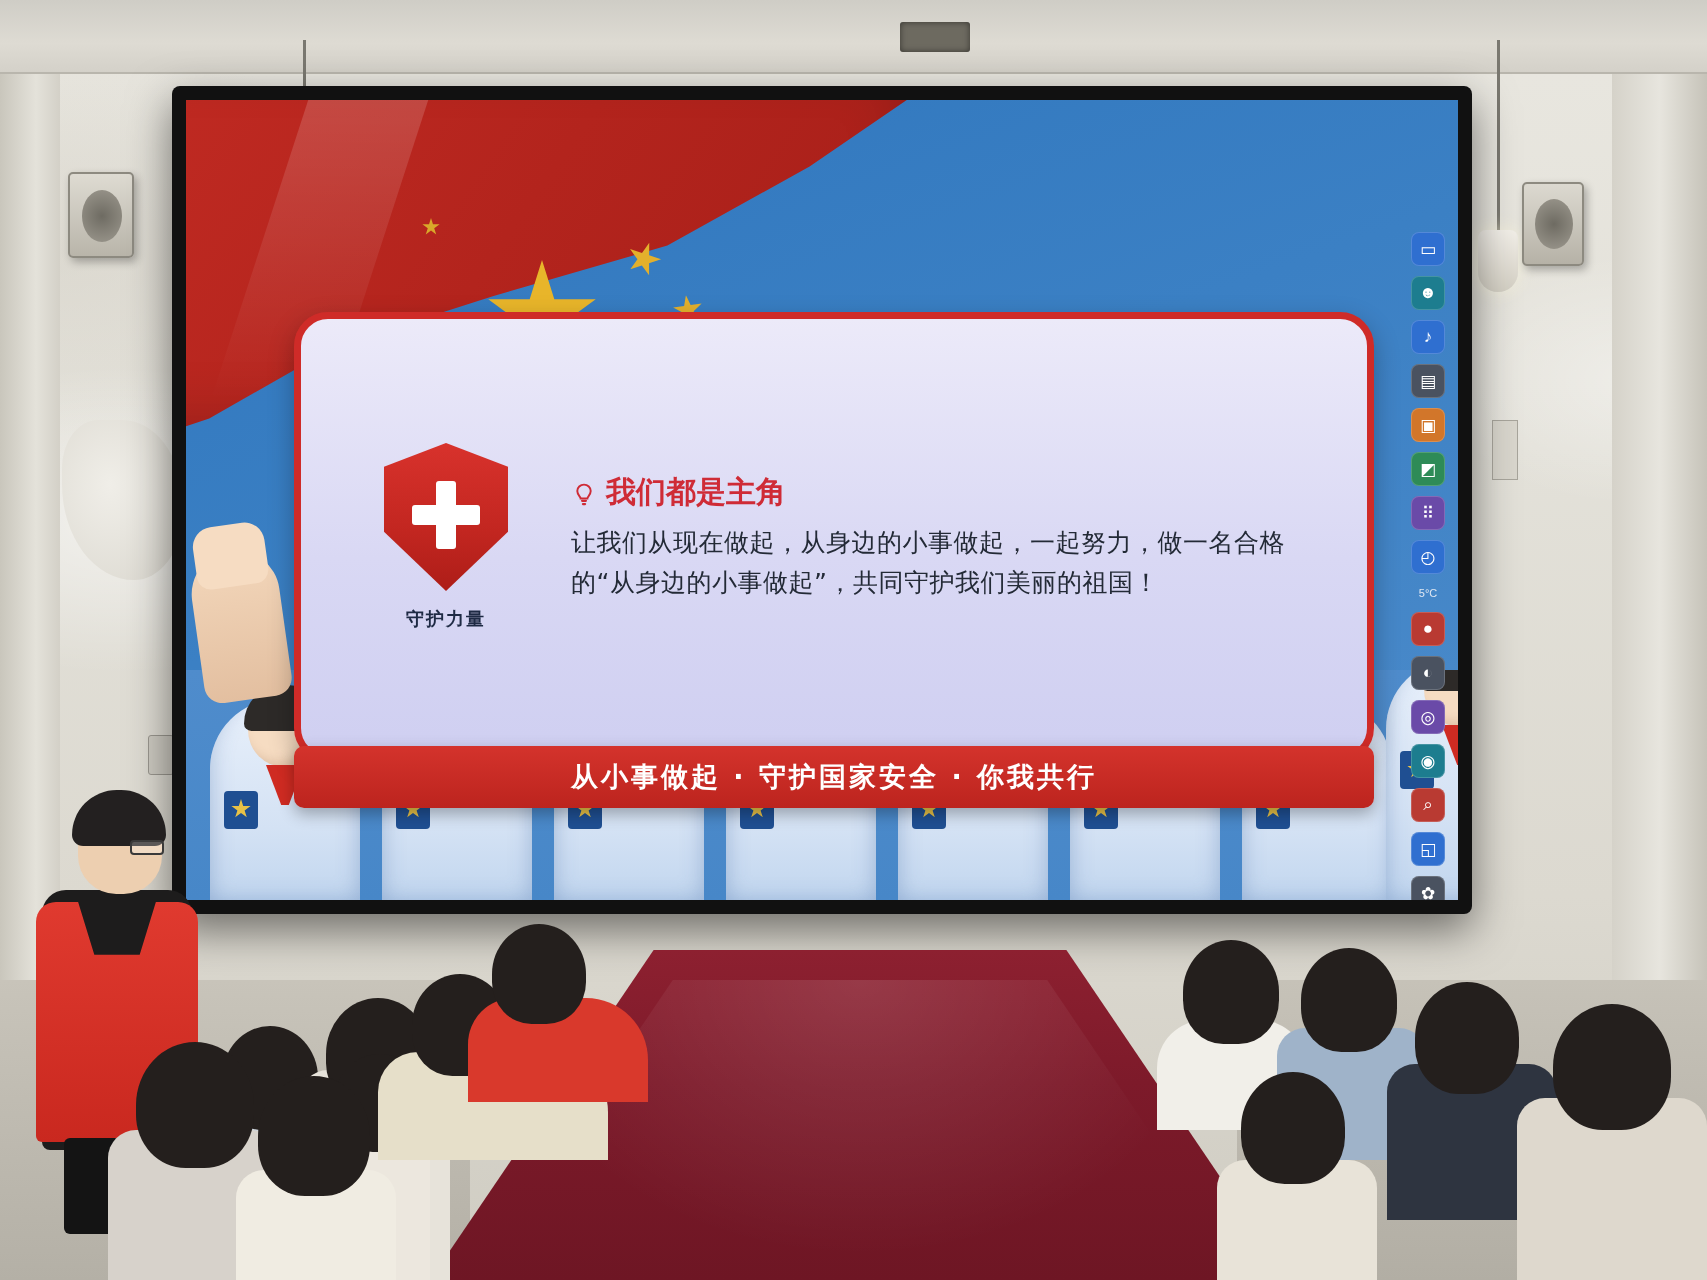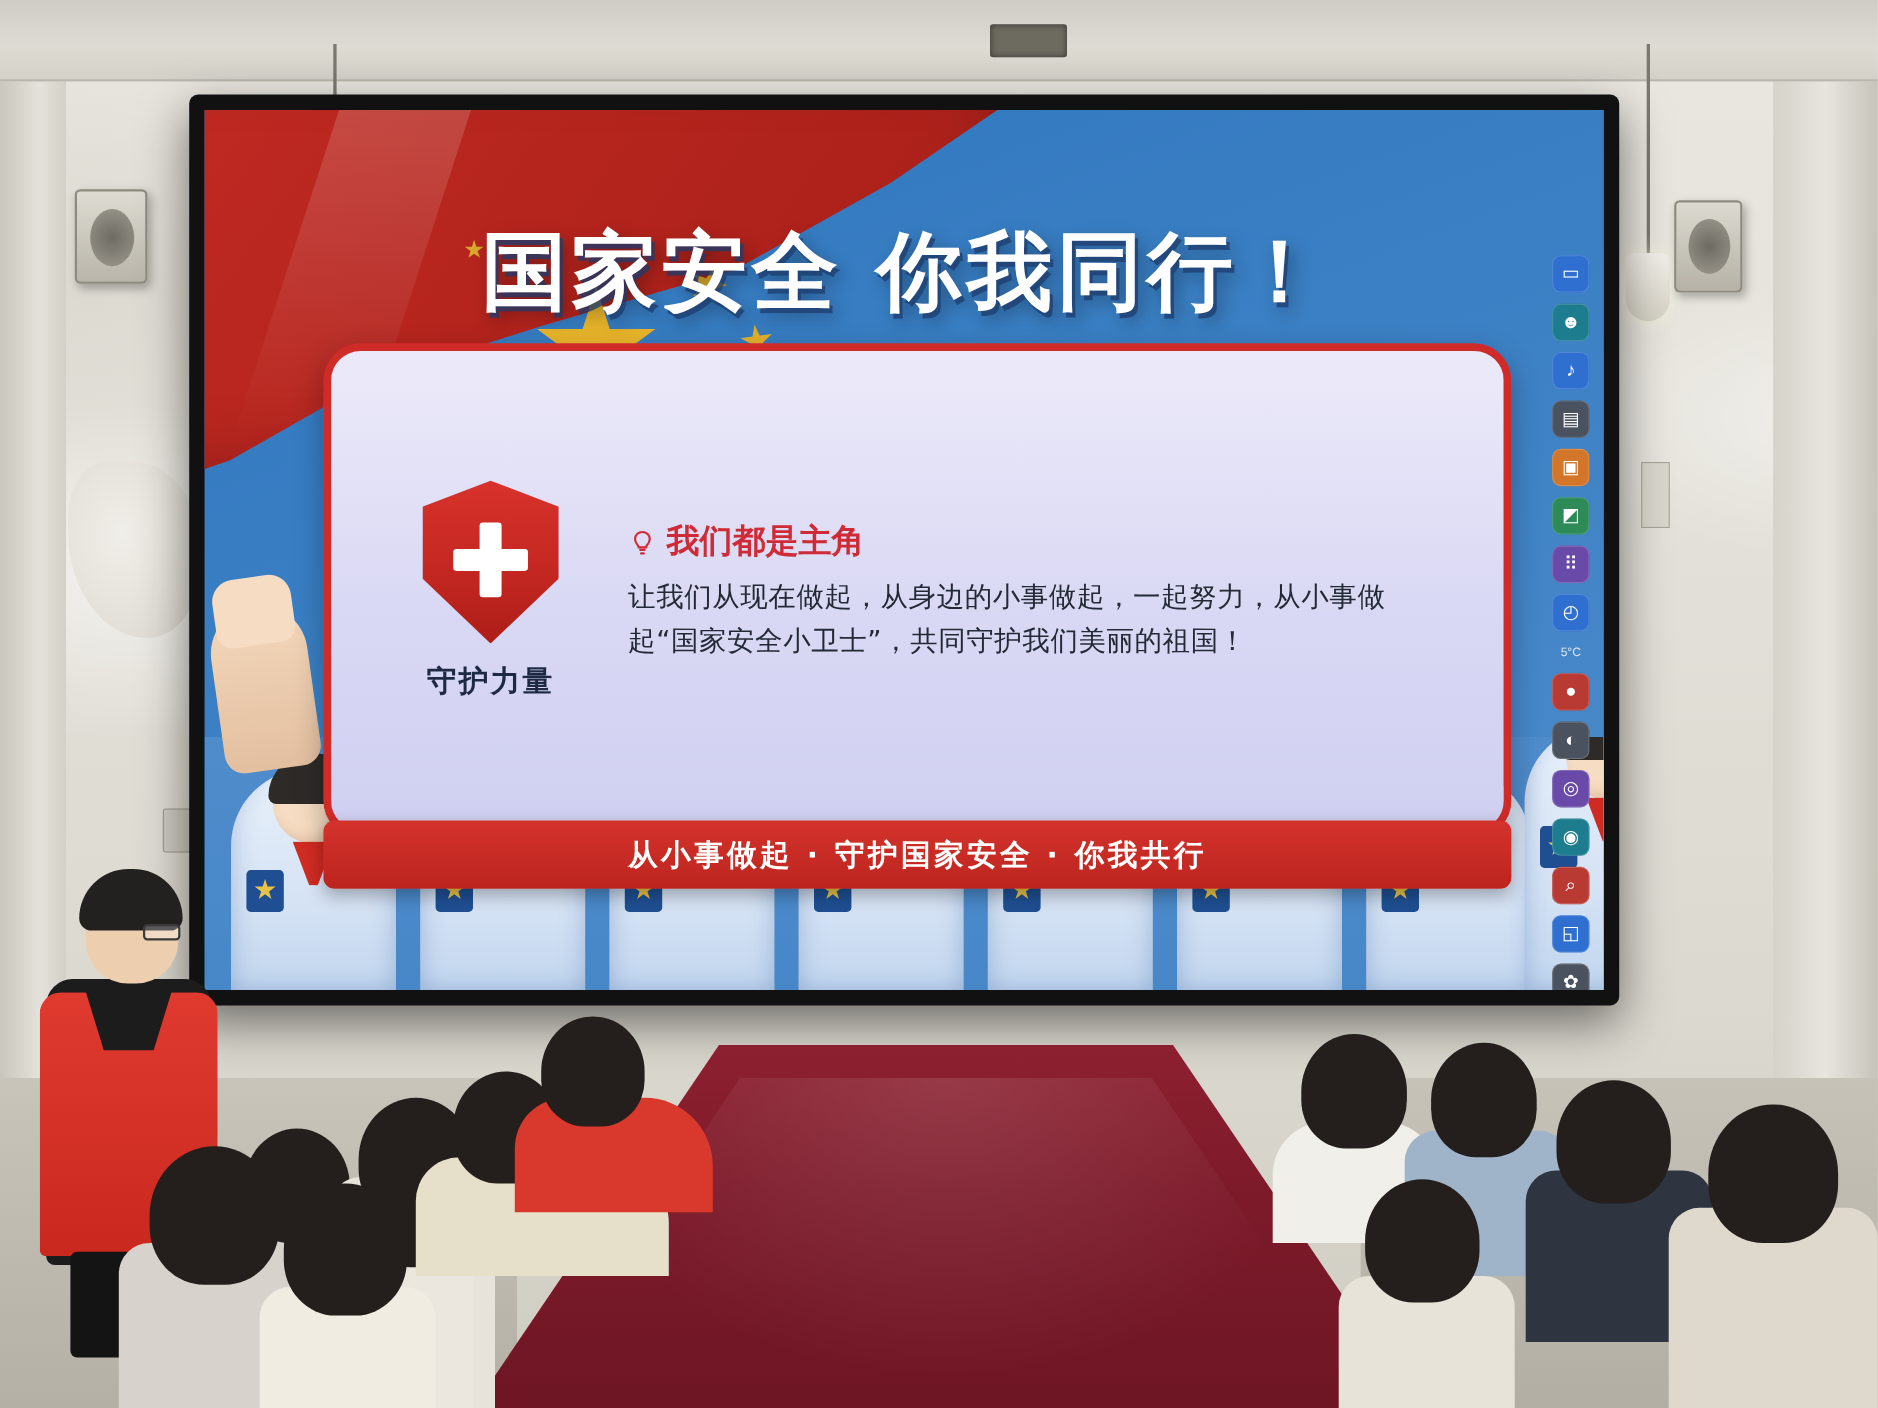--- a/index.html
+++ b/index.html
@@ -224,21 +224,21 @@
     filter: drop-shadow(0 4px 8px rgba(0,0,0,.3));
   }
   .shield .cross-v {
     position:absolute; left:52px; top:38px; width:20px; height:68px; background:#fff; border-radius:3px;
   }
   .shield .cross-h {
     position:absolute; left:28px; top:62px; width:68px; height:20px; background:#fff; border-radius:3px;
   }
   .shield-label {
     font-family:"DejaVu Sans","Liberation Sans",sans-serif;
-    font-size:27px; font-weight:bold; color:#1e2a44; letter-spacing:2px;
+    font-size:18px; font-weight:bold; color:#1e2a44; letter-spacing:2px;
   }
   .text-col { flex:1 1 auto; padding-left:14px; padding-right:10px; }
   .sec { }
   .sec:last-child { margin-bottom:0; }
   .sec-head {
     display:flex; align-items:center; gap:9px;
     font-family:"DejaVu Sans","Liberation Sans",sans-serif;
     font-size:30px; font-weight:bold; color:#cf2b36;
     margin-bottom:10px;
   }
@@ -409,21 +409,20 @@
               <div class="tie"></div>
               <div class="badge"></div>
             </div>
           <div class="kid k8">
               <div class="tie"></div>
               <div class="badge"></div>
             </div>
         </div>
         <div class="arm-left"></div>
 
-        <div class="slide-title">国家安全 你我同行！</div>
 
         <div class="card">
           <div class="shield-col">
             <div class="shield">
               <div class="cross-v"></div>
                 <div class="cross-h"></div>
             </div>
             <div class="shield-label">守护力量</div>
           </div>
 
@@ -436,21 +435,21 @@
                     <path d="M12 2.4c-3.5 0-6.2 2.7-6.2 6 0 2.3 1.2 3.8 2.2 5 .6.7.9 1.2.9 1.9h6.2c0-.7.3-1.2.9-1.9 1-1.2 2.2-2.7 2.2-5 0-3.3-2.7-6-6.2-6z" fill="none" stroke="#cf2b36" stroke-width="1.8"></path>
                     <rect x="9.2" y="16.4" width="5.6" height="2" rx="1" fill="#cf2b36"></rect>
                     <rect x="10" y="19.4" width="4" height="2" rx="1" fill="#cf2b36"></rect>
                   </svg>
                 </span>
                 <span>我们都是主角</span>
               </div>
             </div>
 
             <div class="sec">
-              <div class="sec-body">让我们从现在做起，从身边的小事做起，一起努力，从小事做起“国家安全小卫士”，共同守护我们美丽的祖国！</div>
+              <div class="sec-body">让我们从现在做起，从身边的小事做起，一起努力，做一名合格的“从身边的小事做起”，共同守护我们美丽的祖国！</div>
             </div>
 
           </div>
         </div>
 
         <div class="banner">
           <span class="banner-text">从小事做起 · 守护国家安全 · 你我共行</span>
         </div>
 
         <div class="rail">

